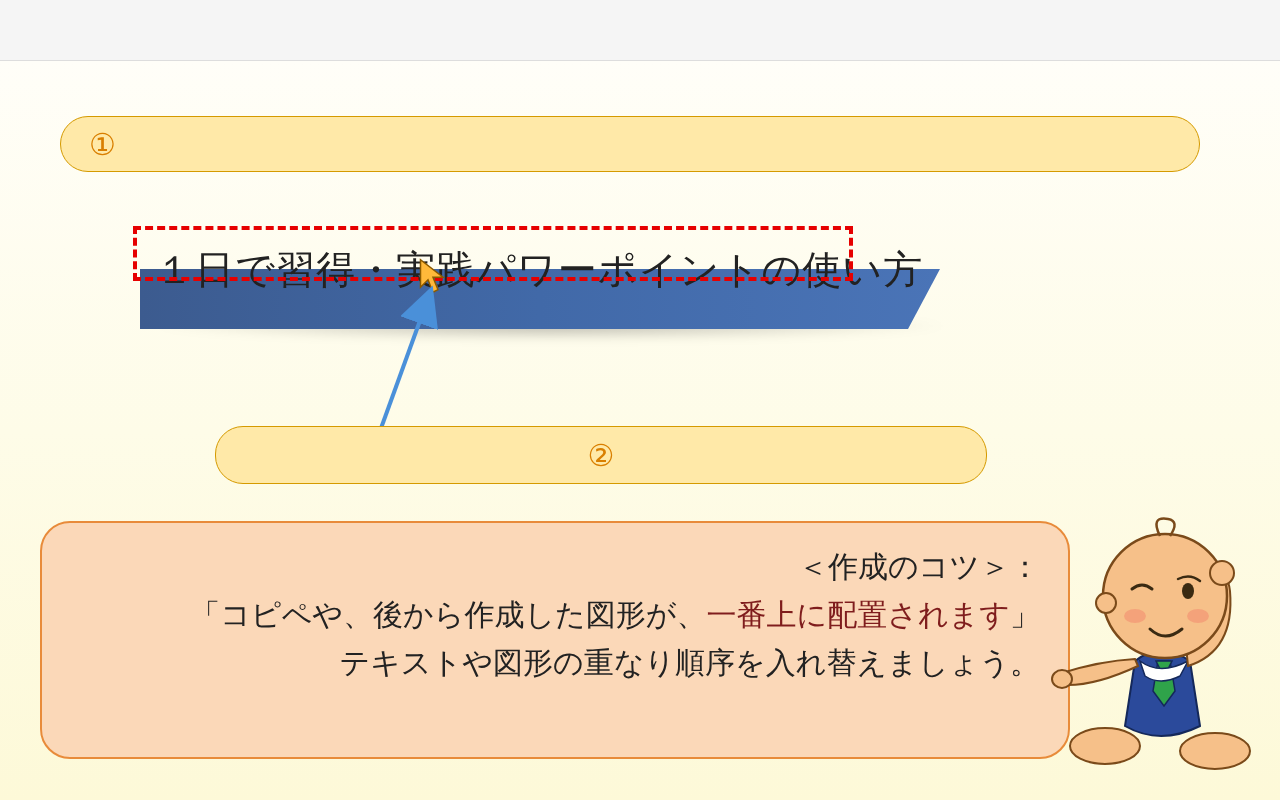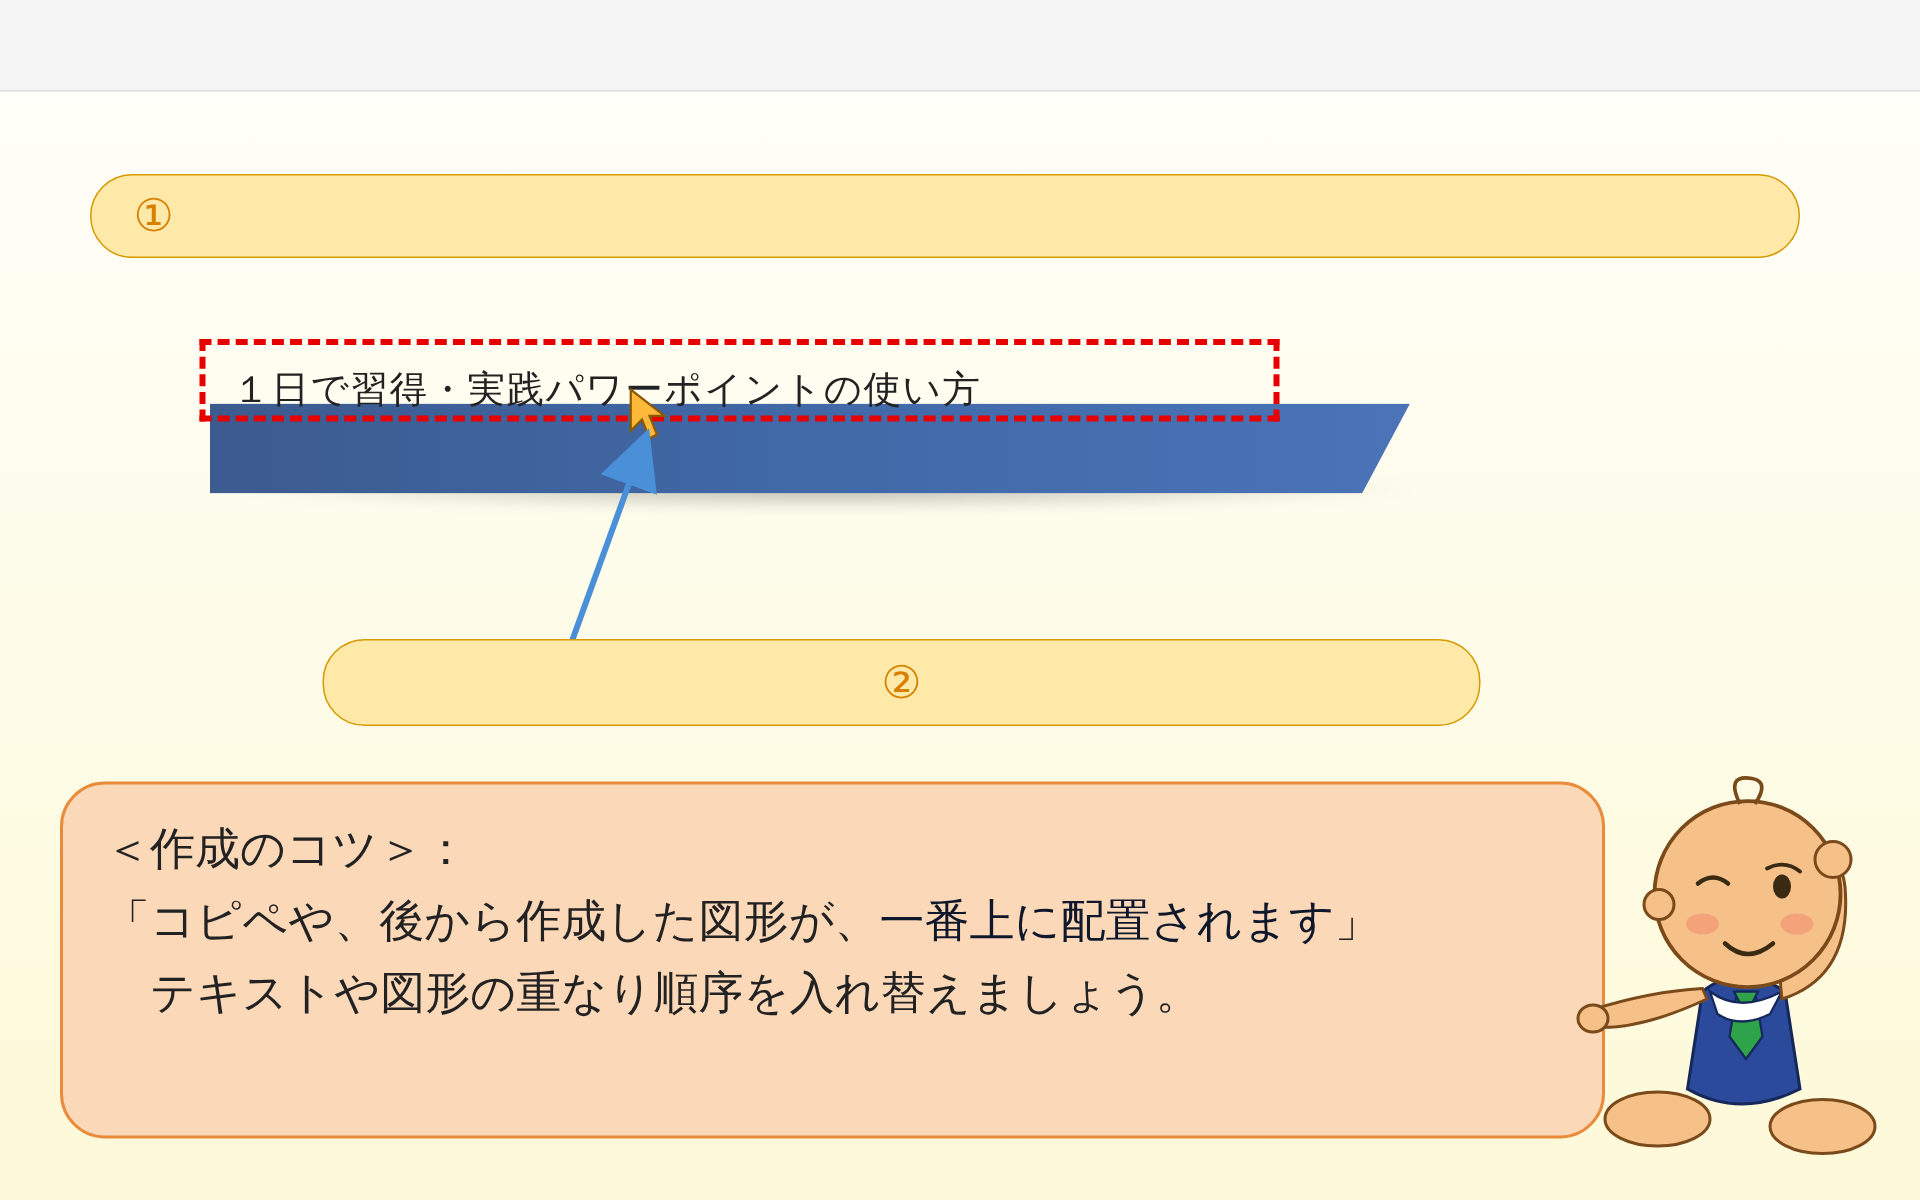--- a/index.html
+++ b/index.html
@@ -65,21 +65,21 @@
     top: 90px;
     width: 810px;
     height: 30px;
     background: radial-gradient(ellipse at center, rgba(0,0,0,0.25) 0%, rgba(0,0,0,0) 70%);
     filter: blur(4px);
   }
   .text-on-shape {
     position: absolute;
     left: 20px;
     top: 22px;
-    font-size: 25px;
+    font-size: 39px;
     color: #222;
     letter-spacing: 1px;
     white-space: nowrap;
   }
   .selection-box {
     position: absolute;
     left: -2px;
     top: 5px;
     width: 720px;
     height: 55px;
@@ -131,22 +131,23 @@
     width: 1030px;
     height: 238px;
     background: #fbd8b8;
     border: 2px solid #e88b3a;
     border-radius: 30px;
     box-sizing: border-box;
     padding: 20px 28px 10px 28px;
     font-size: 30px;
     color: #222;
     line-height: 1.6;
-  }
-  .tipbox .highlight { color: #0f172a; }
+    text-align: right;
+  }
+  .tipbox .highlight { color: #7f1d1d; }
 
   
   .mascot {
     position: absolute;
     left: 1040px;
     top: 450px;
     width: 240px;
     height: 260px;
   }
 </style>

